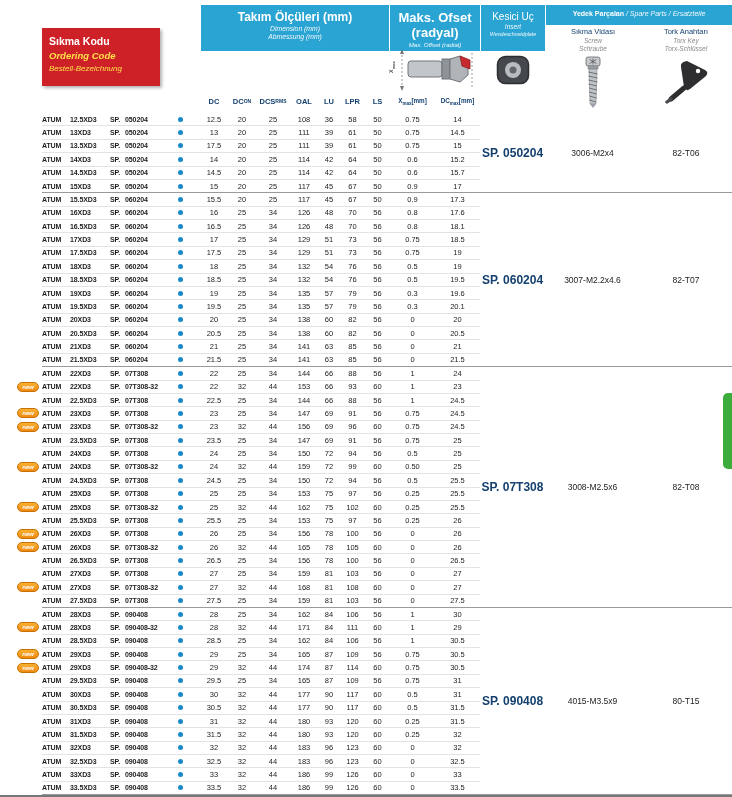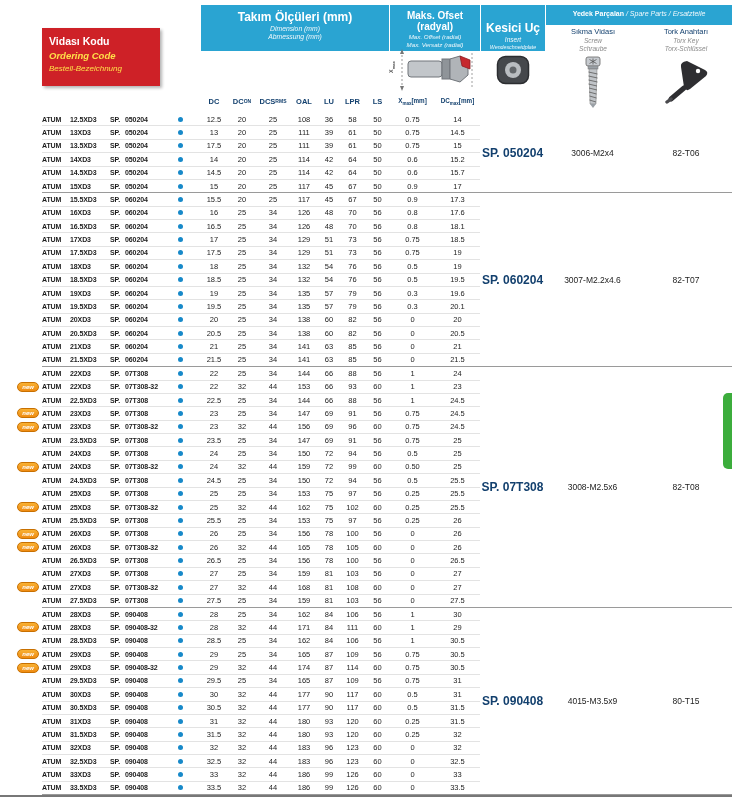--- a/index.html
+++ b/index.html
@@ -18,21 +18,21 @@
   .stokcol{position:absolute;left:161px;top:5px;width:39px;height:108px;background:var(--stok);
            color:#fff;text-align:center;padding-top:6px;box-sizing:border-box;}
   .st-tr{font-size:8px;font-weight:bold;}
   .st-en,.st-de{font-size:7px;font-style:italic;color:#d6d6d6;margin-top:1px;}
   .band{position:absolute;top:5px;background:var(--blue);color:#fff;text-align:center;box-sizing:border-box;}
   .dims-band{left:201px;width:188px;height:46px;padding-top:5px;}
   .offset-band{left:390px;width:90px;height:46px;padding-top:5px;}
   .insert-band{left:481px;width:64px;height:46px;padding-top:6px;}
   .bd-tr{font-size:12px;font-weight:bold;}
   .bd-en,.bd-de{font-size:6.8px;font-style:italic;opacity:.93;margin-top:1px;}
-  .ib-tr{font-size:12px;font-weight:bold;margin-top:10px;}
+  .ib-tr{font-size:10px;font-weight:normal;}
   .ib-en{font-size:6.5px;font-style:italic;opacity:.93;margin-top:1px;}
   .ib-de{font-size:5.3px;font-style:italic;opacity:.93;margin-top:1px;}
   .spare-band{left:546px;width:186px;height:20px;padding-top:5px;font-size:7px;white-space:nowrap;}
   .spare-band .t{font-weight:bold;}
   .spare-band .i{font-style:italic;opacity:.93;}
   .subhead{position:absolute;top:27px;text-align:center;}
   .screw-head{left:546px;width:94px;}
   .torx-head{left:640px;width:92px;}
   .sh-tr{font-size:7.5px;font-weight:normal;color:var(--navy);}
   .sh-en,.sh-de{font-size:6.5px;font-style:italic;color:#8a8a8a;margin-top:1px;}
@@ -80,21 +80,21 @@
 </head>
 <body>
 
 <div class="page">
   <div class="sq1"></div>
   <div class="sq2"></div>
 
   <div class="header">
 
     <div class="redbox">
-      <div class="rb-tr">Vidası Kodu</div>
+      <div class="rb-tr">Sıkma Kodu</div>
       <div class="rb-en">Ordering Code</div>
       <div class="rb-de">Bestell-Bezeichnung</div>
     </div>
 
 
     <div class="band dims-band">
       <div class="bd-tr">Takım Ölçüleri (mm)</div>
       <div class="bd-en">Dimension (mm)</div>
       <div class="bd-de">Abmessung (mm)</div>
     </div>
@@ -103,21 +103,21 @@
         <div class="dl" style="width: 28px;">DC</div>
         <div class="dl" style="width: 28px;">DC<sub>ON</sub></div>
         <div class="dl" style="width: 34px;">DCS<sub>RMS</sub></div>
         <div class="dl" style="width: 28px;">OAL</div>
         <div class="dl" style="width: 22px;">LU</div>
         <div class="dl" style="width: 25px;">LPR</div>
         <div class="dl" style="width: 25px;">LS</div>
       </div>
 
     <div class="band offset-band">
-      <div class="bd-tr" style="font-size:10px">Maks. Ofset (radyal)</div>
+      <div class="bd-tr" style="font-size:13px">Maks. Ofset (radyal)</div>
       <div class="bd-en" style="font-size:6.2px">Max. Offset (radial)</div>
       <div class="bd-de" style="font-size:6.2px">Max. Versatz (radial)</div>
     </div>
 
     <div class="offset-diagram">
       <span class="xrot"><span>X</span><sub>max</sub></span>
       <svg width="86" height="46" viewBox="0 0 86 46">
         <line x1="10" y1="4" x2="10" y2="42" stroke="#999" stroke-width="1" stroke-dasharray="2,2"></line>
         <polygon points="10,2 8,7 12,7" fill="#777"></polygon>
         <polygon points="10,44 8,39 12,39" fill="#777"></polygon>

